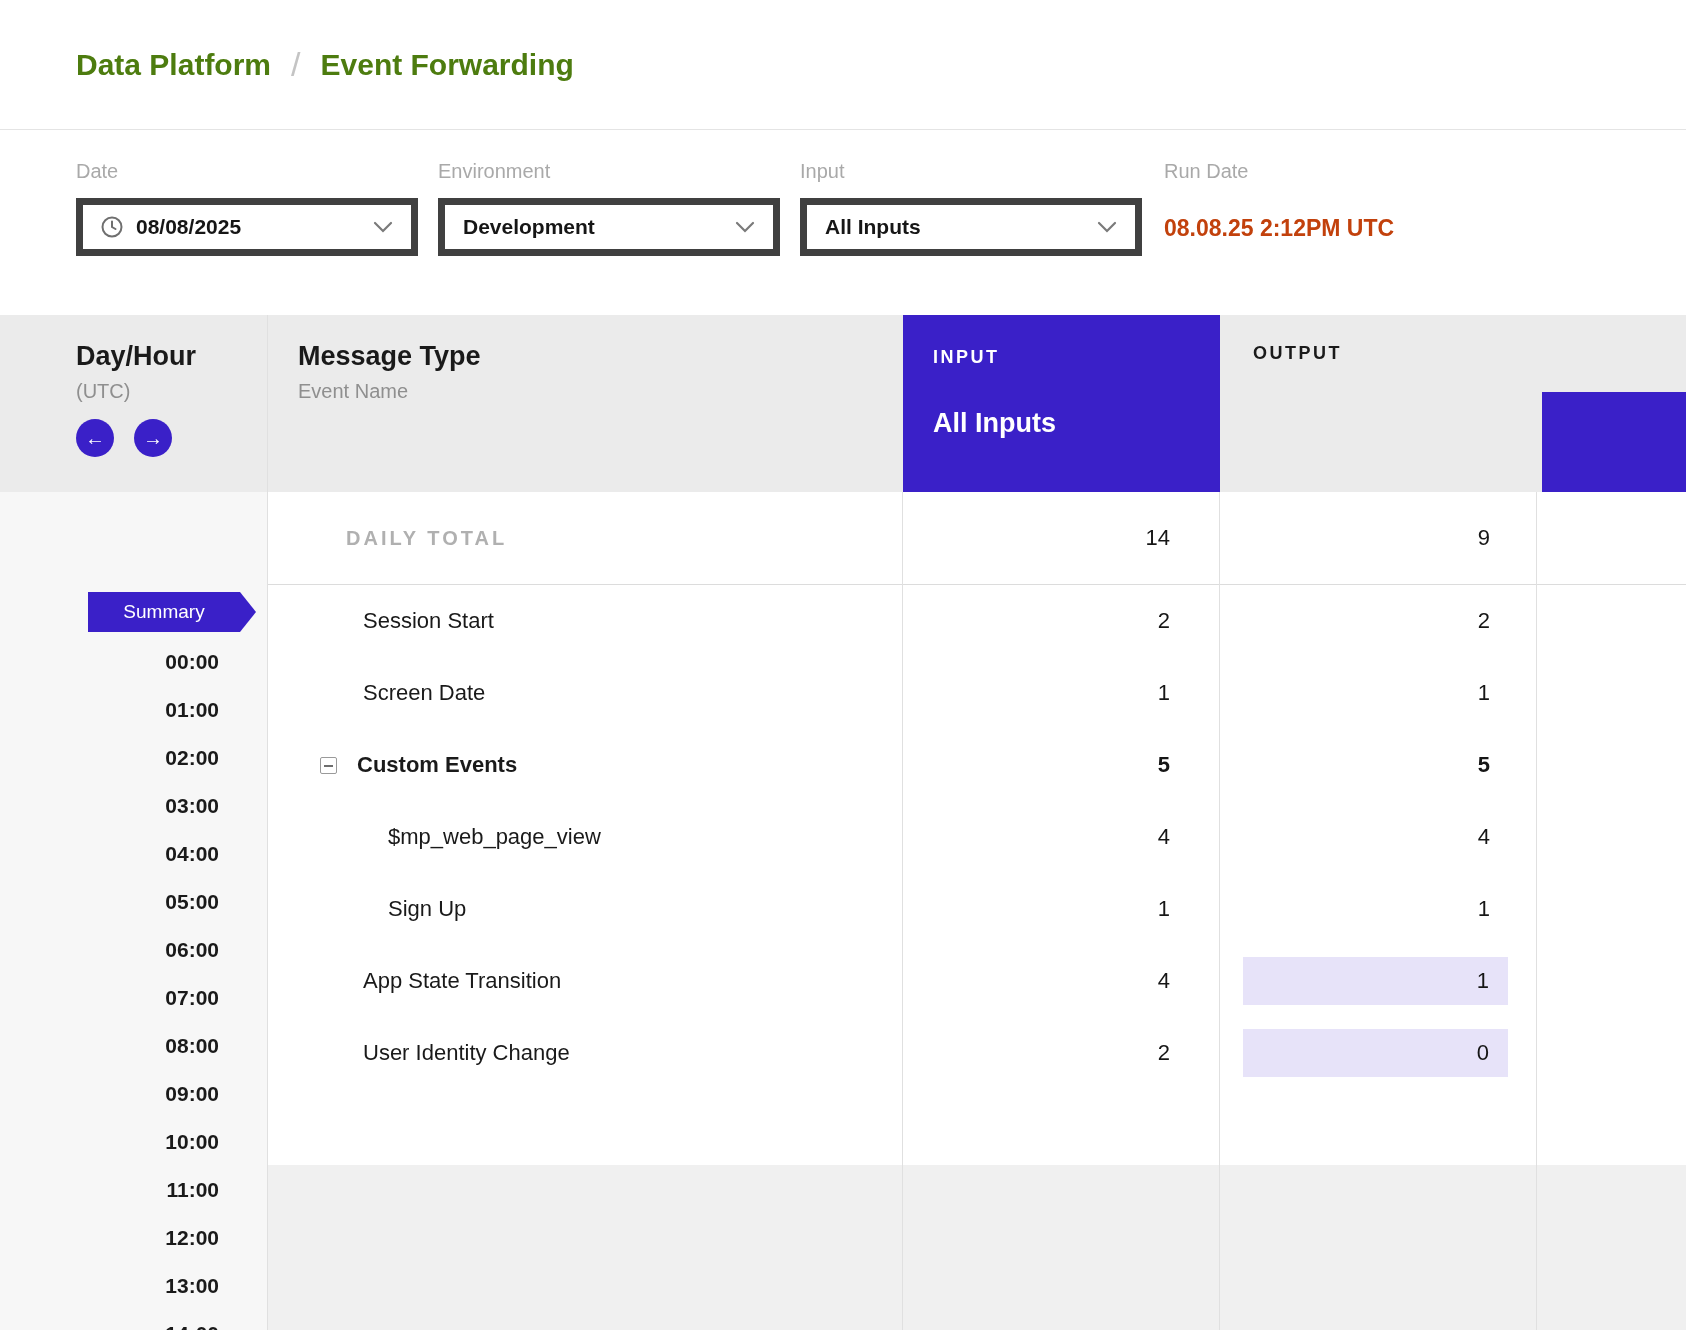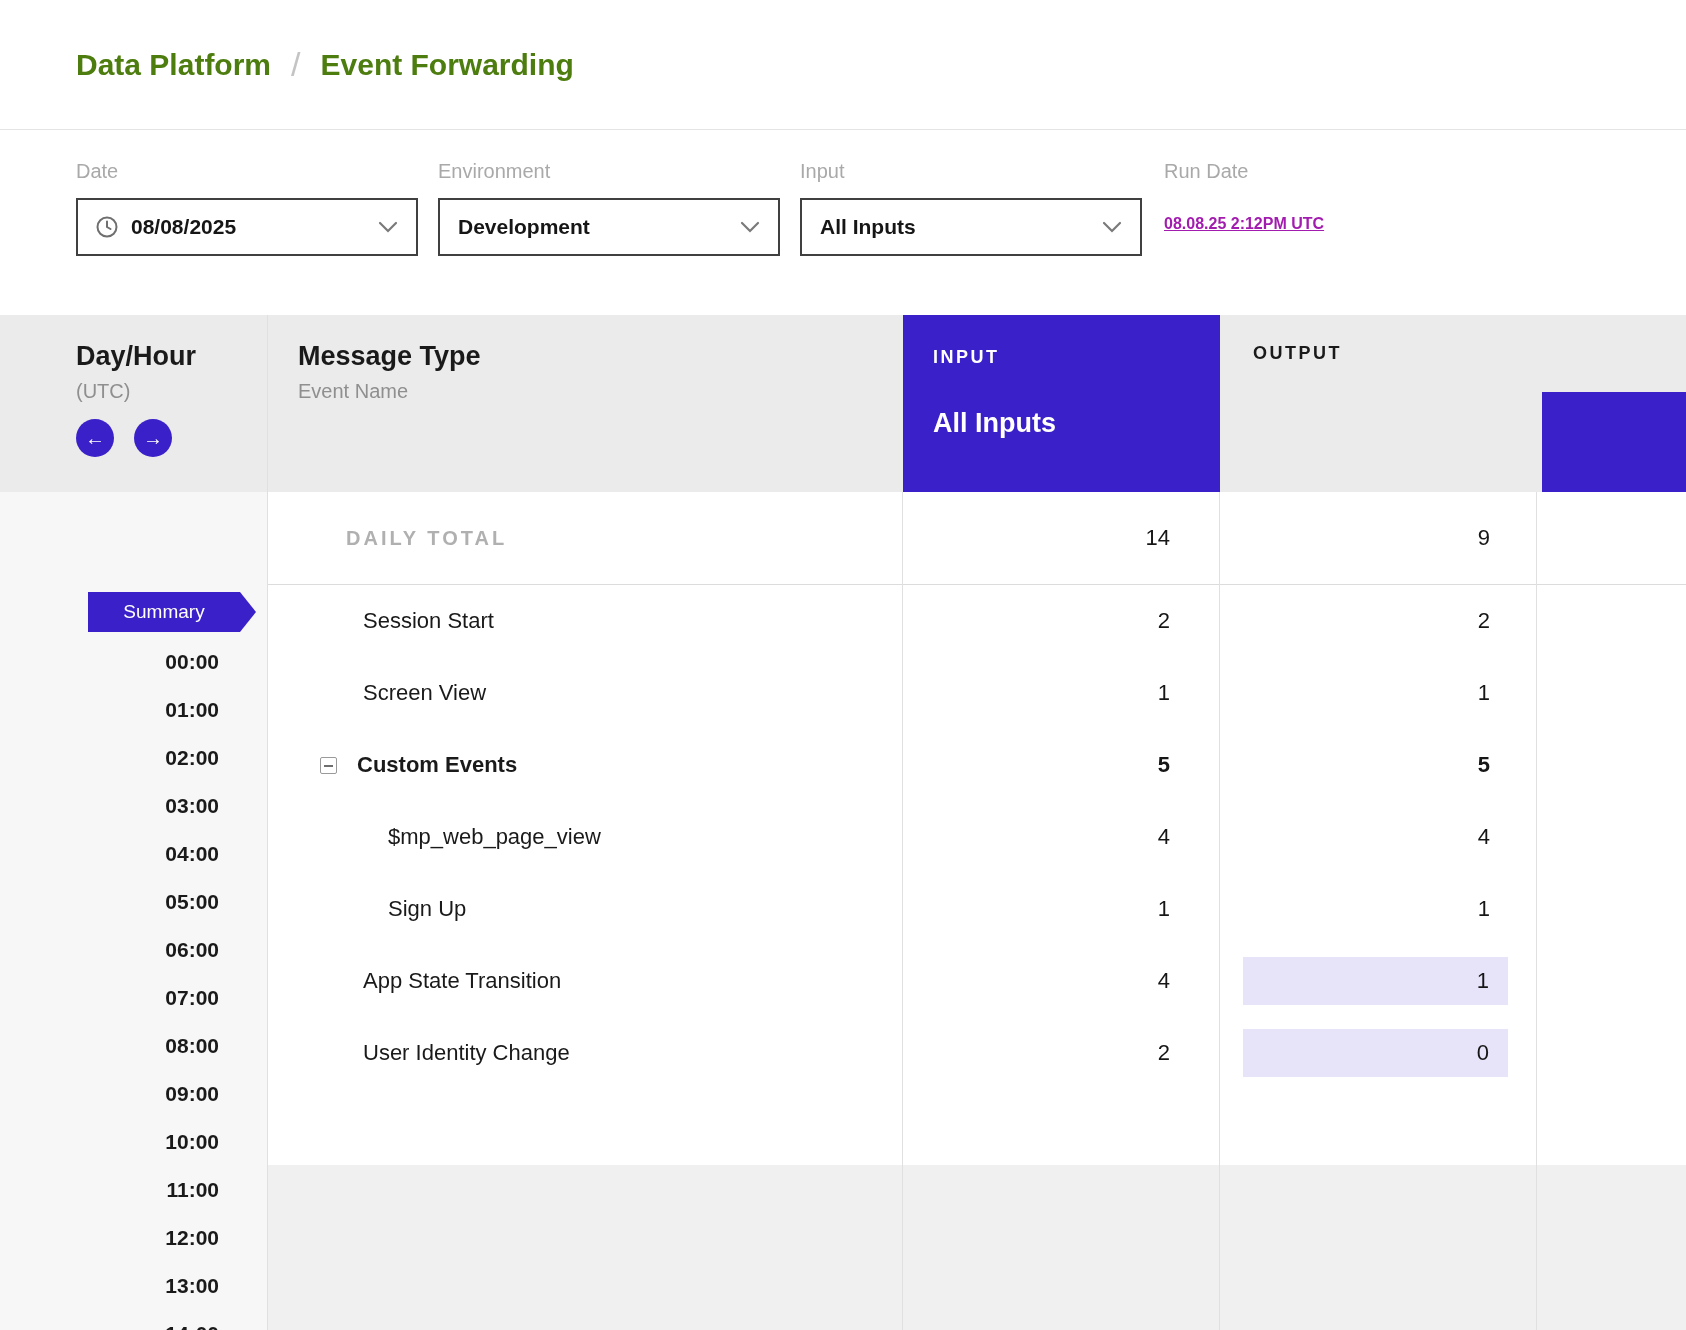--- a/index.html
+++ b/index.html
@@ -9,26 +9,26 @@
 
   
   .breadcrumb-bar { height:130px; border-bottom:1px solid #e4e4e4; display:flex; align-items:center; padding:0 76px; }
   .crumb { font-size:30px; font-weight:600; color:#4d7c0f; }
   .crumb-sep { font-size:34px; font-weight:300; color:#c4c4c4; margin:0 20px; }
 
   
   .filters { display:flex; align-items:flex-start; padding:30px 0 0 76px; height:185px; }
   .filter { margin-right:20px; }
   .filter-label { font-size:20px; color:#a9a9a9; margin-bottom:15px; }
-  .dropdown { width:342px; height:58px; border:2px solid #404040; background:#fff; display:flex; align-items:center; padding:0 18px; cursor:pointer; }
+  .dropdown { width:342px; height:58px; border:7px solid #404040; background:#fff; display:flex; align-items:center; padding:0 18px; cursor:pointer; }
   .dropdown-value { font-size:21px; font-weight:700; color:#161616; }
   .icon-clock { width:22px; height:22px; margin-right:13px; flex:0 0 auto; }
   .chev { margin-left:auto; width:20px; height:12px; flex:0 0 auto; }
   .run-date { margin-left:2px; }
-  .run-date-value { font-size:16px; font-weight:700; color:#a21caf; padding-top:17px;text-decoration:underline; }
+  .run-date-value { font-size:23px; font-weight:700; color:#c2410c; padding-top:17px; }
 
   
   .thead { display:flex; height:177px; background:#ebebeb; }
   .col-hours { width:268px; border-right:1px solid #e0e0e0; padding:26px 0 0 76px; }
   .col-name  { width:635px; padding:26px 8px 0 30px; }
   .col-input { width:317px; }
   .col-output{ width:317px; }
   .col-extra { flex:1; display:flex; flex-direction:column; }
   .th-title { font-size:27px; font-weight:700; color:#1a1a1a; }
   .th-sub { font-size:20px; color:#8f8f8f; margin-top:8px; }
@@ -196,21 +196,21 @@
               <span>Session Start</span>
             </div>
             <div class="cell num">2</div>
             <div class="cell num out">
               <span class="numwrap">2</span>
             </div>
             <div class="cell extra"></div>
           </div>
           <div class="mrow">
             <div class="cell name">
-              <span>Screen View</span>
+              <span>Screen Date</span>
             </div>
             <div class="cell num">1</div>
             <div class="cell num out">
               <span class="numwrap">1</span>
             </div>
             <div class="cell extra"></div>
           </div>
           <div class="mrow bold collapsible">
             <div class="cell name">
               <span class="collapse-box"></span>

